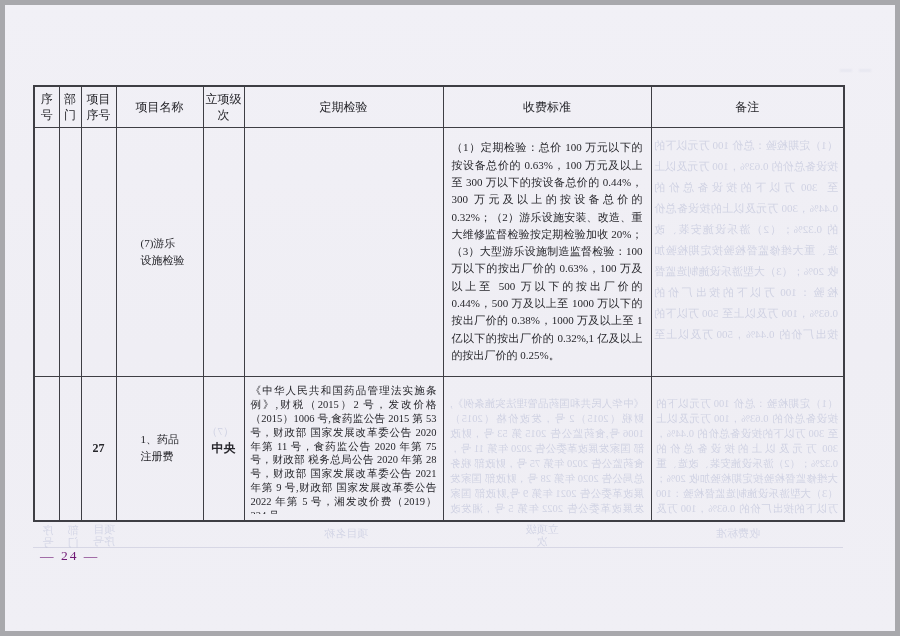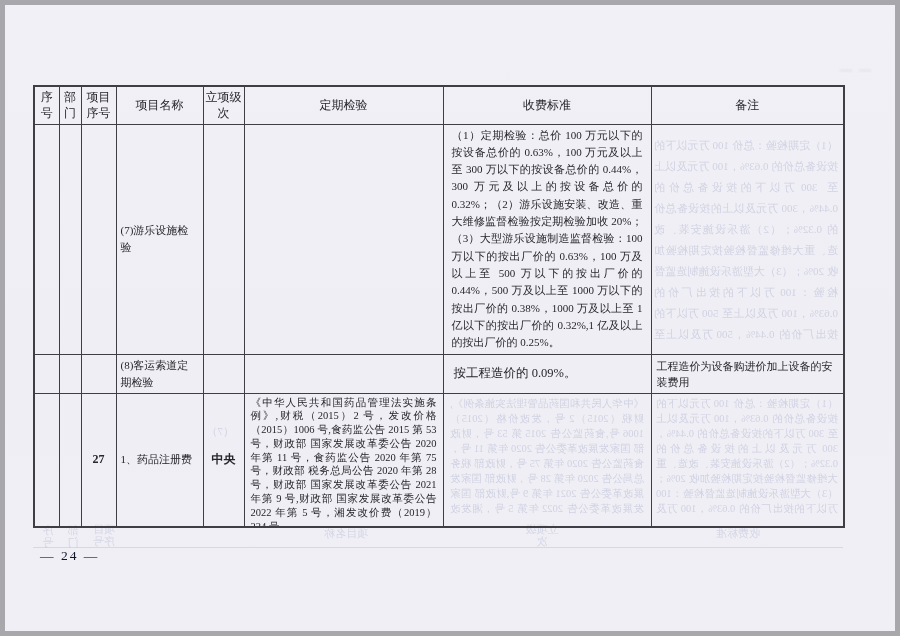--- a/index.html
+++ b/index.html
@@ -30,21 +30,21 @@
     border:1px solid #3e3e44;vertical-align:middle;
     padding:0;background:transparent;
   }
   table.fee-table{border:2px solid #3e3e44;}
   th.hcell{
     font-weight:normal;font-size:12px;line-height:16px;text-align:center;
     color:#26262b;padding:1px 2px;
   }
   td.cell-center{text-align:center;font-size:12px;font-weight:bold;}
   td.cell-name{text-align:left;}
-  .namebox{font-size:11px;line-height:17px;padding:2px 4px;text-align:left;}
+  .namebox{font-size:11px;line-height:17px;padding:2px 17px;text-align:left;margin-left:7px;}
   .feebox{
     font-size:11px;line-height:17.3px;text-align:justify;
     padding:2px 8px;max-height:226px;overflow:hidden;
   }
   .fee-short{font-size:12.5px;padding:2px 10px;text-align:left;}
   .policybox{
     font-size:10.5px;line-height:13.8px;text-align:justify;
     padding:2px 6px;max-height:128px;overflow:hidden;
   }
   .remarkbox{font-size:11px;line-height:16px;text-align:left;padding:2px 5px;}
@@ -69,21 +69,21 @@
   }
   .ghost-topright{
     position:absolute;left:815px;top:62px;width:56px;height:14px;
     color:#c0c4da;opacity:.8;filter:blur(1px);transform:scaleX(-1);
     font-size:12px;z-index:1;pointer-events:none;letter-spacing:2px;
   }
 
   
   .pagenum{
     position:absolute;left:40px;top:548px;z-index:2;
-    font-size:13.5px;letter-spacing:2px;color:#0f172a;
+    font-size:13.5px;letter-spacing:2px;color:#701a75;
   }
 </style>
 </head>
 <body>
 
 <div class="scan-tint"></div>
 <div class="frame"></div>
 
 <div class="ghost" style="left:654px;top:135px;width:184px;height:212px;">（1）定期检验：总价 100 万元以下的按设备总价的 0.63%，100 万元及以上至 300 万以下的按设备总价的 0.44%，300 万元及以上的按设备总价的 0.32%；（2）游乐设施安装、改造、重大维修监督检验按定期检验加收 20%；（3）大型游乐设施制造监督检验：100 万以下的按出厂价的 0.63%，100 万及以上至 500 万以下的按出厂价的 0.44%，500 万及以上至 1000 万以下的按出厂价的 0.38%，1000 万及以上至 1 亿以下的按出厂价的 0.32%,1 亿及以上的按出厂价的 0.25%。</div>
 <div class="ghost tight" style="left:450px;top:396px;width:194px;height:122px;">《中华人民共和国药品管理法实施条例》,财税（2015）2 号，发改价格（2015）1006 号,食药监公告 2015 第 53 号，财政部 国家发展改革委公告 2020 年第 11 号，食药监公告 2020 年第 75 号，财政部 税务总局公告 2020 年第 28 号，财政部 国家发展改革委公告 2021 年第 9 号,财政部 国家发展改革委公告 2022 年第 5 号，湘发改价费（2019）224 号</div>
@@ -130,36 +130,20 @@
       <div class="namebox">(7)游乐设施检验</div>
     </td>
     <td class="cell-center"></td>
     <td></td>
     <td>
       <div class="feebox">（1）定期检验：总价 100 万元以下的按设备总价的 0.63%，100 万元及以上至 300 万以下的按设备总价的 0.44%，300 万元及以上的按设备总价的 0.32%；（2）游乐设施安装、改造、重大维修监督检验按定期检验加收 20%；（3）大型游乐设施制造监督检验：100 万以下的按出厂价的 0.63%，100 万及以上至 500 万以下的按出厂价的 0.44%，500 万及以上至 1000 万以下的按出厂价的 0.38%，1000 万及以上至 1 亿以下的按出厂价的 0.32%,1 亿及以上的按出厂价的 0.25%。</div>
     </td>
     <td></td>
   </tr>
 
-  <tr style="height:38px">
-    <td class="cell-center"></td>
-    <td class="cell-center"></td>
-    <td class="cell-center"></td>
-    <td class="cell-name">
-      <div class="namebox">(8)客运索道定期检验</div>
-    </td>
-    <td class="cell-center"></td>
-    <td></td>
-    <td>
-      <div class="fee-short">按工程造价的 0.09%。</div>
-    </td>
-    <td>
-      <div class="remarkbox">工程造价为设备购进价加上设备的安装费用</div>
-    </td>
-  </tr>
 
   <tr style="height:131px">
     <td class="cell-center"></td>
     <td class="cell-center"></td>
     <td class="cell-center">27</td>
     <td class="cell-name">
       <div class="namebox">1、药品注册费</div>
     </td>
     <td class="cell-center">中央</td>
     <td>

